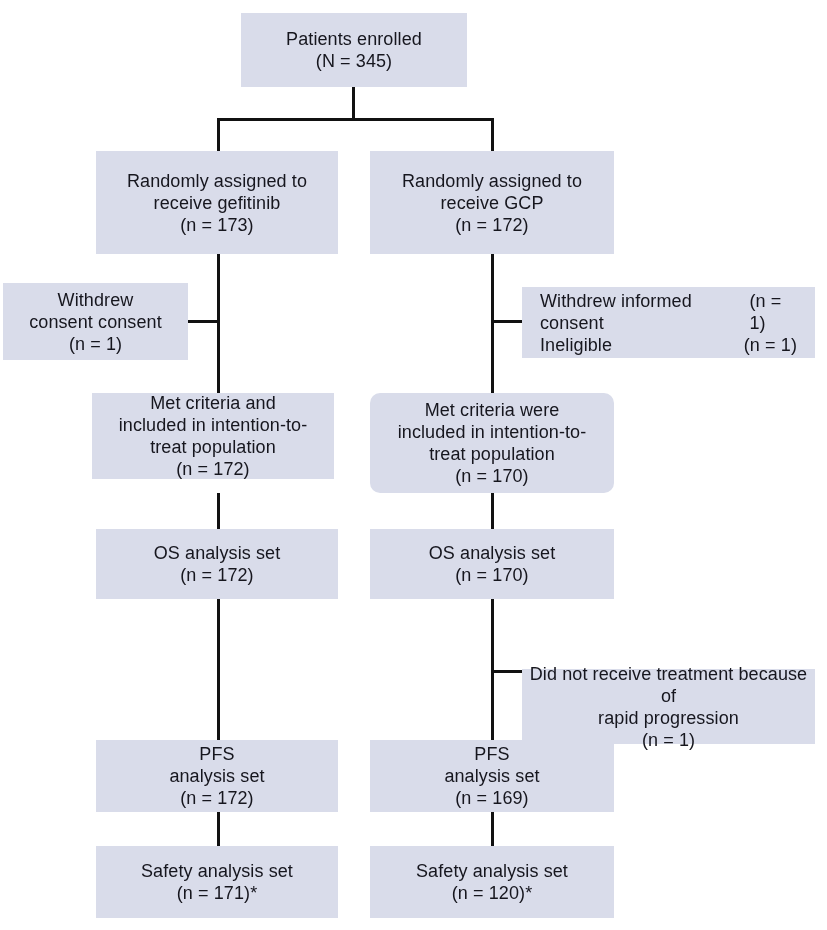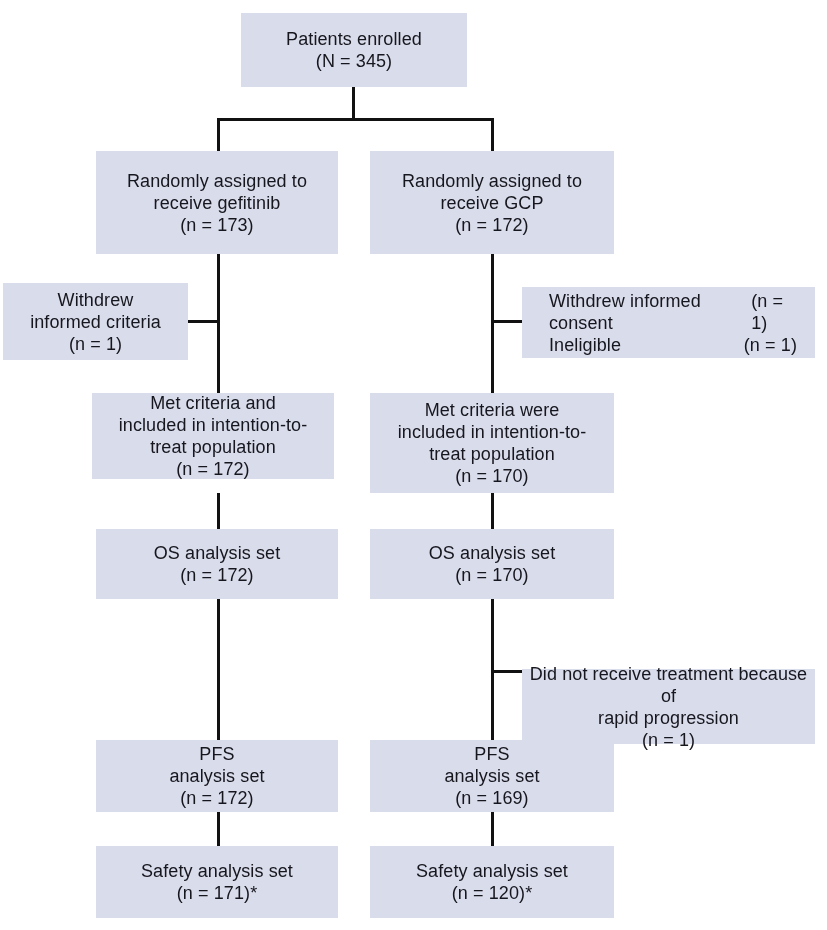--- a/index.html
+++ b/index.html
@@ -34,21 +34,20 @@
   .box.rows {
     align-items: stretch;
     text-align: left;
     padding: 0 18px;
     box-sizing: border-box;
   }
   .box.rows .row {
     display: flex;
     justify-content: space-between;
     gap: 12px;
-    margin-left: 9px;
   }
   .line {
     position: absolute;
     background: var(--line-color);
   }
 </style>
 </head>
 <body>
 
 <div class="canvas">
@@ -86,21 +85,21 @@
   </div>
 
   <div class="box" style="left:370px; top:151px; width:244px; height:103px;">
     <div>Randomly assigned to</div>
     <div>receive GCP</div>
     <div>(n = 172)</div>
   </div>
 
   <div class="box" style="left:3px; top:283px; width:185px; height:77px;">
     <div>Withdrew</div>
-    <div>informed criteria</div>
+    <div>consent consent</div>
     <div>(n = 1)</div>
   </div>
 
   <div class="box rows" style="left:522px; top:287px; width:293px; height:71px;">
     <div class="row">
       <span>Withdrew informed consent</span>
       <span>(n = 1)</span>
     </div>
     <div class="row">
       <span>Ineligible</span>
@@ -108,21 +107,21 @@
     </div>
   </div>
 
   <div class="box" style="left:92px; top:393px; width:242px; height:86px;">
     <div>Met criteria and</div>
     <div>included in intention-to-</div>
     <div>treat population</div>
     <div>(n = 172)</div>
   </div>
 
-  <div class="box" style="left:370px; top:393px; width:244px; height:100px;">
+  <div class="box" style="left:370px; top:393px; width:244px; height:100px;border-radius:10px;">
     <div>Met criteria were</div>
     <div>included in intention-to-</div>
     <div>treat population</div>
     <div>(n = 170)</div>
   </div>
 
   <div class="box" style="left:96px; top:529px; width:242px; height:70px;">
     <div>OS analysis set</div>
     <div>(n = 172)</div>
   </div>

